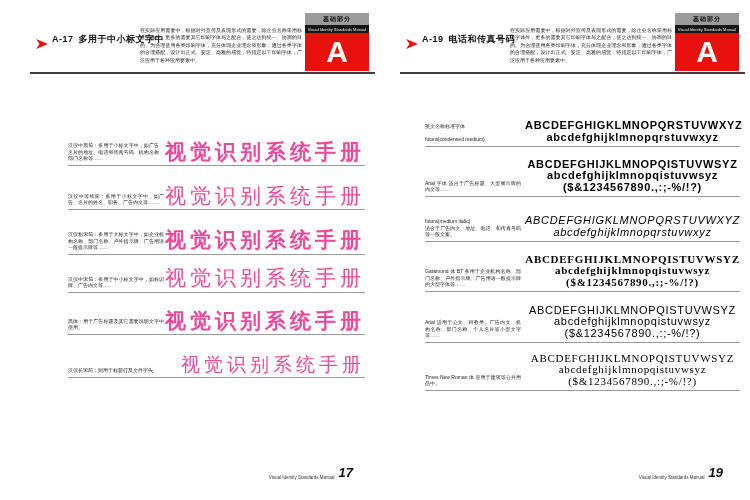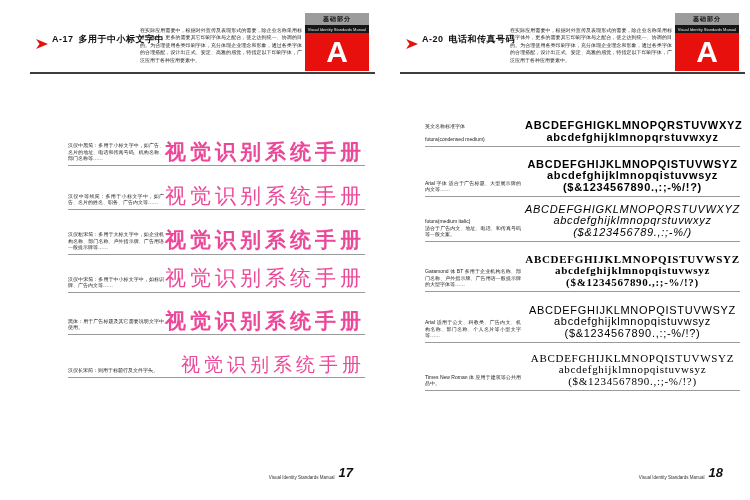--- a/index.html
+++ b/index.html
@@ -114,21 +114,21 @@
     </div>
   </div>
 
   <div class="page page-right">
     <span class="hdr-arrow">
       <svg width="12" height="10" viewBox="0 0 12 10">
           <polygon points="0,0 12,5 0,10 3.5,5" fill="#e8100c"></polygon>
         </svg>
     </span>
     <div class="hdr-title">
-      <span class="hdr-code">A-20</span><span>电话和传真号码</span>
+      <span class="hdr-code">A-19</span><span>电话和传真号码</span>
     </div>
     <div class="intro">在实际应用需要中，根据对外宣传及表现形式的需要，除企业名称采用标准字体外，更多的需要其它印刷字体与之配合，使之达到统一、协调的目的。为合理使用各类印刷字体，充分体现企业理念和形象，通过各类字体的合理搭配，设计出正式、安定、高雅的感觉，特指定以下印刷字体，广泛应用于各种应用要素中。</div>
     <div class="tabblock">
       <div class="tab-grey">基础部分</div>
       <div class="tab-black">Visual Identity Standards Manual</div>
       <div class="tab-red">A</div>
     </div>
     <div class="hdr-rule"></div>
 
     <div class="rows rows-en">
@@ -148,21 +148,20 @@
           <div>abcdefghijklmnopqistuvwsyz</div>
           <div>($&amp;1234567890.,:;-%/!?)</div>
         </div>
       </div>
       <div class="row" style="height:45px">
         <div class="row-label">futura(medium italic)
 适合于广告内文、地址、电话、和传真号码等一般文案。</div>
         <div class="en-sample en-3">
           <div>ABCDEFGHIGKLMNOPQRSTUVWXYZ</div>
           <div>abcdefghijklmnopqrstuvwxyz</div>
-          <div>($&amp;123456789.,:;-%/)</div>
         </div>
       </div>
       <div class="row" style="height:50px">
         <div class="row-label">Garamond 体 BT 多用于企业机构名称、部门名称、户外指示牌、广告用语一般提示牌的大型字体等……</div>
         <div class="en-sample en-4">
           <div>ABCDEFGHIJKLMNOPQISTUVWSYZ</div>
           <div>abcdefghijklmnopqistuvwsyz</div>
           <div>($&amp;1234567890.,:;-%/!?)</div>
         </div>
       </div>
@@ -179,17 +178,17 @@
         <div class="en-sample en-6">
           <div>ABCDEFGHIJKLMNOPQISTUVWSYZ</div>
           <div>abcdefghijklmnopqistuvwsyz</div>
           <div>($&amp;1234567890.,:;-%/!?)</div>
         </div>
       </div>
     </div>
 
     <div class="footer">
       <span class="footer-text">Visual Identity Standards Manual</span>
-      <span class="footer-num">18</span>
+      <span class="footer-num">19</span>
     </div>
   </div>
 
 </div>
 
 </body></html>

